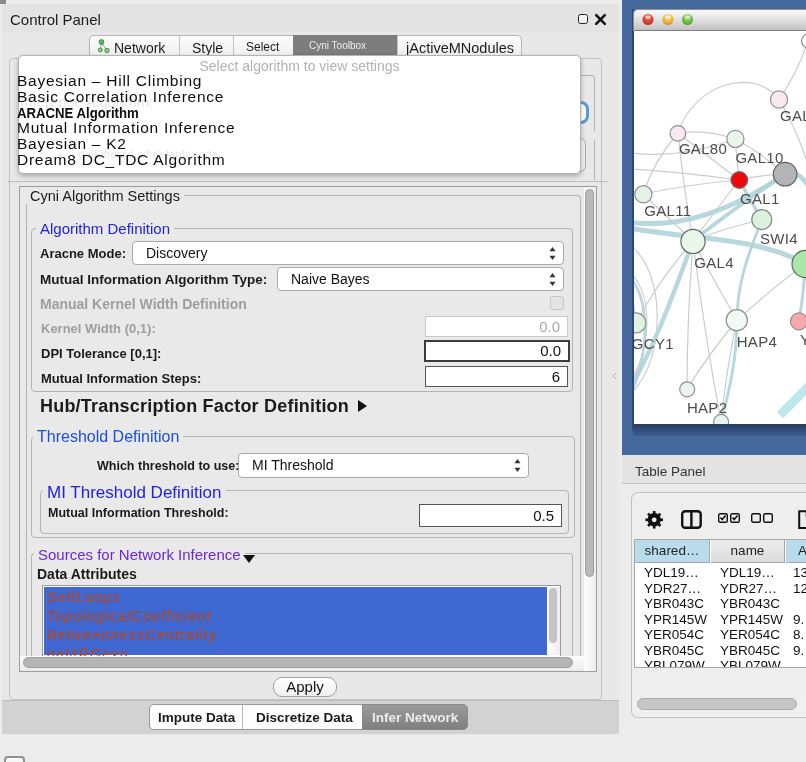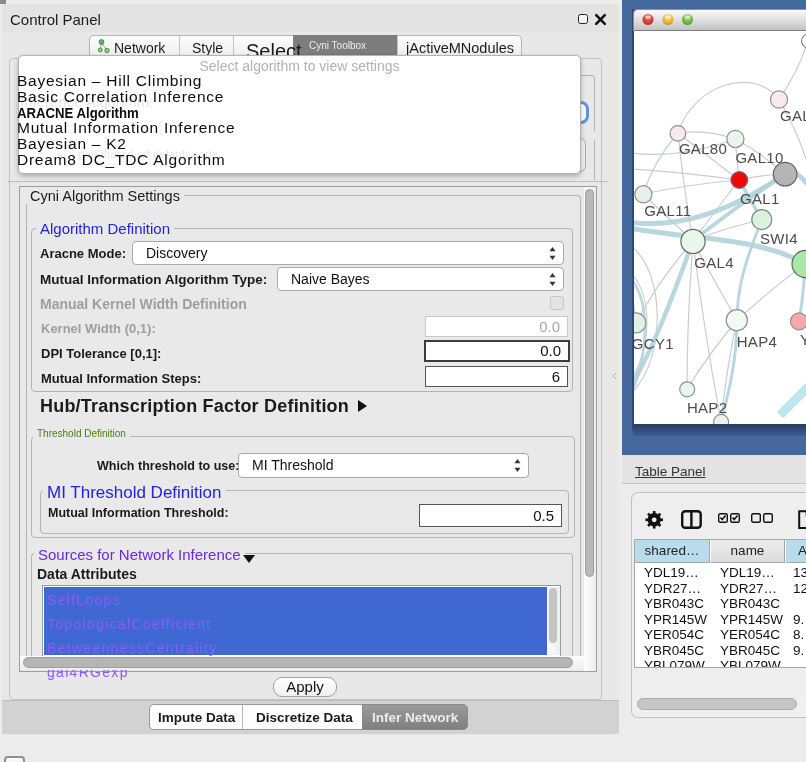--- a/index.html
+++ b/index.html
@@ -35,21 +35,21 @@
 <div class="abs" style="left:293px;top:35px;width:104px;height:23px;background:#7d7d7d;"></div>
 <div class="abs" style="left:397px;top:36px;width:1px;height:21px;background:#c3c3c3;"></div>
 <svg class="abs" style="left:98px;top:39px;" width="13" height="14" viewBox="0 0 13 14">
  <path d="M3.5 3.5 L2.5 10 M3.5 3.5 L8.5 11" stroke="#9a9a9a" stroke-width="1"></path>
  <circle cx="3.5" cy="3" r="2.4" fill="#55b855" stroke="#2e7d2e" stroke-width="0.8"></circle>
  <circle cx="2.3" cy="11" r="2" fill="#8fcc8f" stroke="#2e7d2e" stroke-width="0.8"></circle>
  <circle cx="9" cy="11.5" r="2.2" fill="#8fcc8f" stroke="#2e7d2e" stroke-width="0.8"></circle>
 </svg>
 <div class="abs" style="left:114px;top:40px;font-size:14px;color:#1a1a1a;">Network</div>
 <div class="abs" style="left:192px;top:40px;font-size:14px;color:#1a1a1a;">Style</div>
-<div class="abs" style="left:246px;top:40px;font-size:20px;color:#1a1a1a;">Select</div>
+<div class="abs" style="left:246px;top:40px;font-size:12px;color:#1a1a1a;">Select</div>
 <div class="abs" style="left:309px;top:40px;font-size:10px;color:#ededed;">Cyni Toolbox</div>
 <div class="abs" style="left:406px;top:40px;font-size:14.5px;color:#1a1a1a;">jActiveMNodules</div>
 
 <div class="abs" style="left:9px;top:58px;width:593px;height:642px;border:1px solid #c2c2c2;border-radius:4px;"></div>
 <div class="abs" style="left:8px;top:181px;width:600px;height:1px;background:#bdbdbd;"></div>
 
 <div class="abs" style="left:560px;top:75px;width:35px;height:56px;border:1px solid #b3b3b3;border-radius:0 4px 0 0;border-left:none;border-bottom:none;"></div>
 <div class="abs" style="left:566px;top:101px;width:23px;height:23px;border:3px solid #5b9ad4;border-radius:0 8px 8px 0;background:#fff;"></div>
 <div class="abs" style="left:560px;top:140px;width:35px;height:40px;border-right:1px solid #b3b3b3;"></div>
 <div class="abs" style="left:555px;top:138px;width:31px;height:34px;border:1px solid #a9a9a9;border-radius:6px;background:#f2f2f2;"></div>
@@ -86,21 +86,21 @@
 <div class="field" style="left:424px;top:340px;width:146px;height:22px;border:2px solid #3c3c3c;line-height:18px;">0.0</div>
 <div class="lbl abs" style="left:41px;top:371px;">Mutual Information Steps:</div>
 <div class="field" style="left:425px;top:366px;width:143px;height:21px;border:1px solid #555;line-height:19px;">6</div>
 
 <div class="lbl abs" style="left:40px;top:396px;font-size:18px;letter-spacing:0.2px;">Hub/Transcription Factor Definition</div>
 <svg class="abs" style="left:356px;top:399px;" width="12" height="14" viewBox="0 0 12 14">
     <path d="M2 1 L11 7 L2 13 Z" fill="#111"></path>
   </svg>
 
 <div class="gbox" style="left:31px;top:436px;width:544px;height:102px;"></div>
-<div class="gtitle" style="left:33px;top:428px;color:#4d7c0f;font-size:10px;">Threshold Definition</div>
+<div class="gtitle" style="left:33px;top:428px;color:#1d4ed8;font-size:16px;">Threshold Definition</div>
 <div class="lbl abs" style="left:97px;top:459px;font-size:12.5px;">Which threshold to use:</div>
 <div class="combo" style="left:238px;top:453px;width:291px;height:25px;">
   <span class="ctx">MI Threshold</span>
   <svg class="arr" viewBox="0 0 8 17">
       <path d="M4 1 L7.4 6 L0.6 6 Z" fill="#333"></path>
       <path d="M4 16 L7.4 11 L0.6 11 Z" fill="#333"></path>
     </svg>
 </div>
 <div class="gbox" style="left:40px;top:490px;width:529px;height:44px;"></div>
 <div class="gtitle" style="left:43px;top:483px;color:#2222dd;font-size:17px;">MI Threshold Definition</div>
@@ -109,21 +109,21 @@
 
 <div class="gbox" style="left:31px;top:553px;width:542px;height:103px;border-bottom:none;border-radius:4px 4px 0 0;"></div>
 <div class="gtitle" style="left:34px;top:546px;color:#6d28d9;font-size:15px;">Sources for Network Inference</div>
 <svg class="abs" style="left:242px;top:553px;" width="14" height="11" viewBox="0 0 14 11">
     <path d="M1 2 L13 2 L7 10 Z" fill="#111"></path>
   </svg>
 <div class="lbl abs" style="left:37px;top:566px;font-size:14px;">Data Attributes</div>
 
 <div class="abs" style="left:42px;top:585px;width:519px;height:72px;background:#fff;border:1px solid #999;"></div>
 <div class="abs" style="left:44px;top:587px;width:503px;height:68px;background:#3f68d2;"></div>
-<div class="abs" style="left:47px;top:588px;width:460px;font-size:14px;letter-spacing:1.3px;color:#8b5cf6;line-height:24px;">SelfLoops<br>TopologicalCoefficient<br>BetweennessCentrality<br>gal4RGexp</div>
+<div class="abs" style="left:47px;top:588px;width:460px;font-size:14px;letter-spacing:1.3px;color:#c2410c;line-height:19px;font-style:italic;">SelfLoops<br>TopologicalCoefficient<br>BetweennessCentrality<br>gal4RGexp</div>
 <div class="abs" style="left:547px;top:587px;width:13px;height:68px;background:linear-gradient(90deg,#fdfdfd,#eee);"></div>
 <div class="abs" style="left:549px;top:588px;width:8px;height:55px;background:#c4c4c4;border-radius:4px;"></div>
 
 <div class="abs" style="left:584px;top:187px;width:12px;height:484px;background:linear-gradient(90deg,#fdfdfd,#ededed);"></div>
 <div class="abs" style="left:585px;top:189px;width:9px;height:388px;background:#b9b9b9;border:1px solid #9f9f9f;border-radius:5px;"></div>
 <div class="abs" style="left:20px;top:656px;width:564px;height:14px;background:linear-gradient(#fdfdfd,#ededed);"></div>
 <div class="abs" style="left:23px;top:657px;width:550px;height:11px;background:#b5b5b5;border:1px solid #9f9f9f;border-radius:5.5px;"></div>
 
 <div class="abs" style="left:273px;top:677px;width:64px;height:20px;background:linear-gradient(#ffffff,#efefef);border:1px solid #a2a2a2;border-radius:9px;text-align:center;font-size:15px;color:#111;line-height:18px;">Apply</div>
 
@@ -240,21 +240,21 @@
     <text x="80" y="236.5" text-anchor="middle">GAL4</text>
     <text x="18.8" y="318" text-anchor="middle">GCY1</text>
     <text x="122.9" y="315.5" text-anchor="middle">HAP4</text>
     <text x="166" y="314">YG</text>
     <text x="73.1" y="382" text-anchor="middle">HAP2</text>
   </g>
 </svg>
 </div>
 
 <div class="abs" style="left:622px;top:455px;width:184px;height:29px;background:#e3e3e3;border-bottom:1px solid #c4c4c4;"></div>
-<div class="abs" style="left:635px;top:464px;font-size:13.5px;color:#333;text-decoration:underline;">Table Panel</div>
+<div class="abs" style="left:635px;top:464px;font-size:13.5px;color:#333;">Table Panel</div>
 <div class="abs" style="left:631px;top:492px;width:180px;height:226px;background:#eeeeee;border:1px solid #c2c2c2;border-radius:7px 0 0 7px;border-right:none;"></div>
 
 <svg class="abs" style="left:645px;top:510px;" width="165" height="20" viewBox="0 0 165 20">
   <g>
     <circle cx="9.2" cy="9.8" r="6.7" fill="#111"></circle>
     <g stroke="#111" stroke-width="2.6">
       <line x1="9.2" y1="1" x2="9.2" y2="18.6"></line>
       <line x1="0.4" y1="9.8" x2="18" y2="9.8"></line>
       <line x1="3" y1="3.6" x2="15.4" y2="16"></line>
       <line x1="15.4" y1="3.6" x2="3" y2="16"></line>

